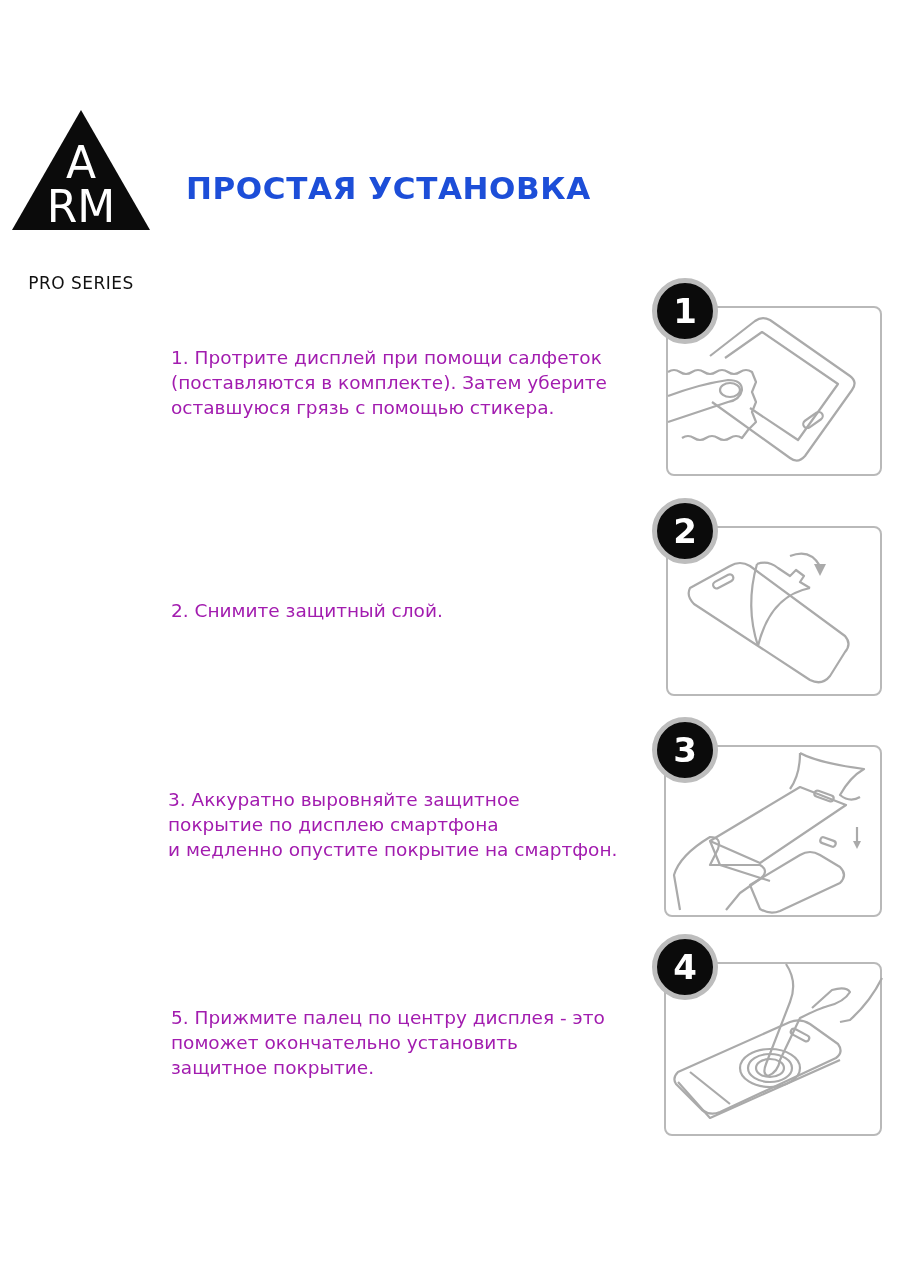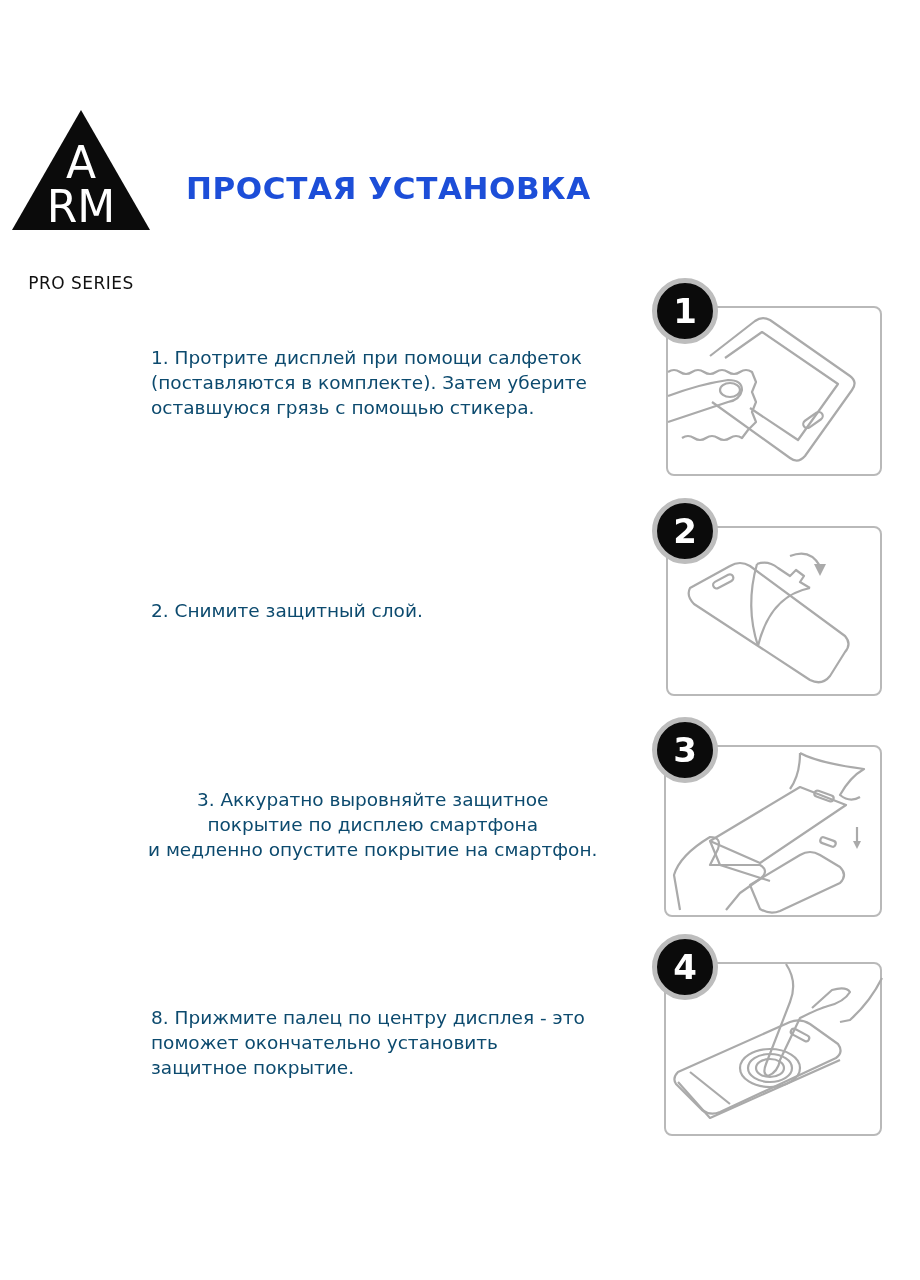--- a/index.html
+++ b/index.html
@@ -1,21 +1,21 @@
 <!DOCTYPE html>
 <html><head>
   <meta charset="utf-8">
   <style>
     html, body { margin: 0; padding: 0; background: #ffffff; }
     body { width: 920px; height: 1280px; position: relative; overflow: hidden; font-family: "DejaVu Sans", sans-serif; color: #111; }
     .logo { position: absolute; left: 10px; top: 110px; width: 142px; height: 150px; }
     .logo svg { display: block; }
     .logo-sub { position: absolute; left: 0; top: 123px; width: 142px; text-align: center; font-family: "DejaVu Sans", sans-serif; font-size: 17px; letter-spacing: 0.5px; color: #111; margin-top: 40px; }
     .title { position: absolute; left: 186px; top: 170px; font-family: "DejaVu Sans", sans-serif; font-weight: bold; font-size: 31px; letter-spacing: 0.6px; color: #1d4ed8; }
-    .step-text { position: absolute; font-family: "DejaVu Sans", sans-serif; font-size: 18.5px; line-height: 25px; color: #0c4a6e; white-space: pre-line; }
+    .step-text { position: absolute; font-family: "DejaVu Sans", sans-serif; font-size: 18.5px; line-height: 25px; color: #a21caf; white-space: pre-line; margin-left: 20px; }
     .step-fig { position: absolute; }
     .step-fig .frame { position: absolute; border: 2.5px solid #b9b9b9; border-radius: 8px; background: #fff; }
     .step-fig .badge { position: absolute; width: 56px; height: 56px; border-radius: 50%; background: #0b0b0b; border: 5px solid #bdbdbd; color: #fff; font-family: "DejaVu Sans", sans-serif; font-weight: bold; font-size: 34px; line-height: 56px; text-align: center; }
     .step-fig svg { position: absolute; }
   </style>
 </head>
 <body>
 
 <div class="logo">
   <svg width="142" height="120" viewBox="0 0 142 120">
@@ -56,42 +56,42 @@
       <path d="M107 68 Q118 64 128 72 L140 80 L146 74 L154 80 L150 86 L160 92"></path>
       <path d="M107 68 Q95 110 108 150"></path>
       <path d="M160 92 Q120 100 108 150"></path>
       <path d="M140 60 Q160 52 170 70"></path>
       <polygon points="164,68 176,68 170,80" fill="#aaa" stroke="none"></polygon>
     </g>
   </svg>
   <div class="badge" style="left:2px; top:2px;">2</div>
 </div>
 
-<div class="step-text" style="left:148px; top:787px;text-align:center;">3. Аккуратно выровняйте защитное
+<div class="step-text" style="left:148px; top:787px;">3. Аккуратно выровняйте защитное
 покрытие по дисплею смартфона
 и медленно опустите покрытие на смартфон.</div>
 <div class="step-fig" style="left:650px; top:715px; width:240px; height:205px;">
   <div class="frame" style="left:14px; top:30px; width:214px; height:168px;"></div>
   <svg width="240" height="205" viewBox="0 0 240 205">
     <g fill="none" stroke="#aaa" stroke-width="2.2" stroke-linejoin="round">
       <path d="M60 126 L150 72 L196 90 L110 148 Z"></path>
       <path d="M60 126 L70 150 L120 166"></path>
       <rect x="164" y="78" width="20" height="6" rx="3" transform="rotate(20 174 81)"></rect>
       <path d="M100 170 L150 140 Q160 134 170 140 L190 152 Q198 160 190 168 L130 196 Q120 200 110 194 Z"></path>
       <rect x="170" y="124" width="16" height="6" rx="3" transform="rotate(20 178 127)"></rect>
       <path d="M150 38 Q150 60 140 74 M150 38 Q168 48 214 54 Q200 62 190 80 Q200 88 210 82"></path>
       <path d="M30 195 L24 160 Q30 140 60 122 Q72 122 68 134 L60 150 Q84 150 110 150 Q120 156 110 164 L90 178 L76 195"></path>
       <path d="M207 112 L207 128"></path>
       <polygon points="203,126 211,126 207,134" fill="#aaa" stroke="none"></polygon>
     </g>
   </svg>
   <div class="badge" style="left:2px; top:2px;">3</div>
 </div>
 
-<div class="step-text" style="left:151px; top:1005px;">8. Прижмите палец по центру дисплея - это
+<div class="step-text" style="left:151px; top:1005px;">5. Прижмите палец по центру дисплея - это
 поможет окончательно установить
 защитное покрытие.</div>
 <div class="step-fig" style="left:650px; top:932px; width:240px; height:205px;">
   <div class="frame" style="left:14px; top:30px; width:214px; height:170px;"></div>
   <svg width="240" height="205" viewBox="0 0 240 205">
     <g fill="none" stroke="#aaa" stroke-width="2.2" stroke-linejoin="round">
       <path d="M28 140 L140 90 Q150 86 160 92 L188 112 Q194 120 186 126 L70 180 Q60 184 52 178 L26 152 Q22 146 28 140 Z"></path>
       <path d="M28 150 L60 186 L190 128"></path>
       <path d="M40 140 L80 172"></path>
       <rect x="140" y="100" width="20" height="6" rx="3" transform="rotate(28 150 103)"></rect>

